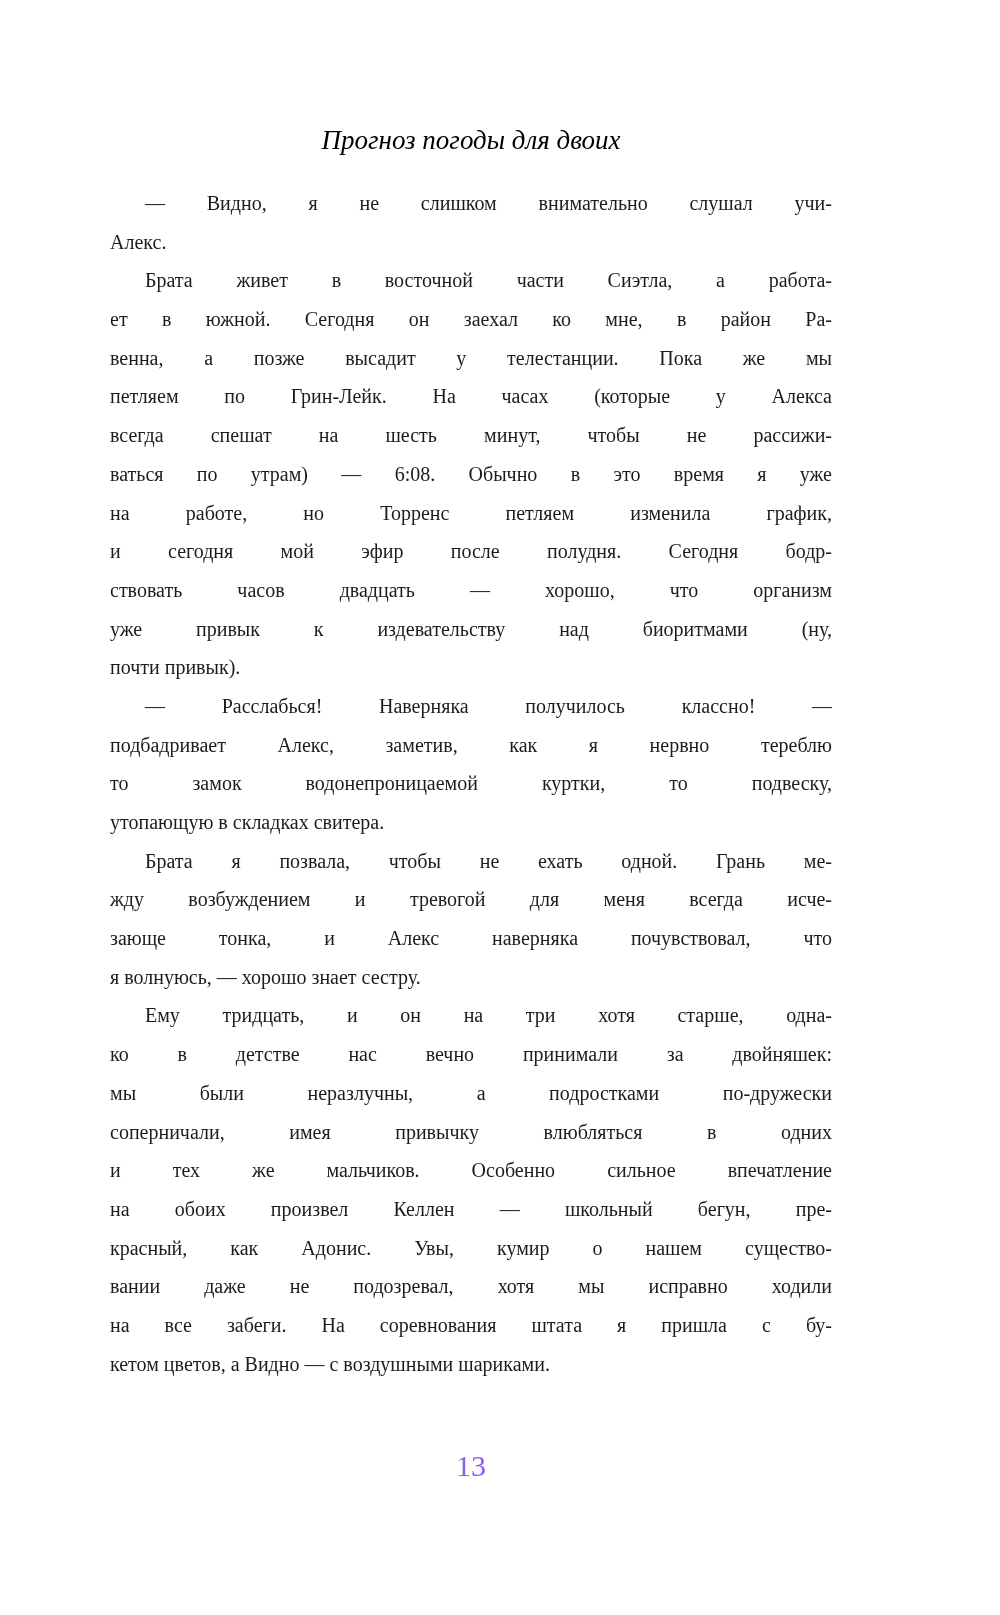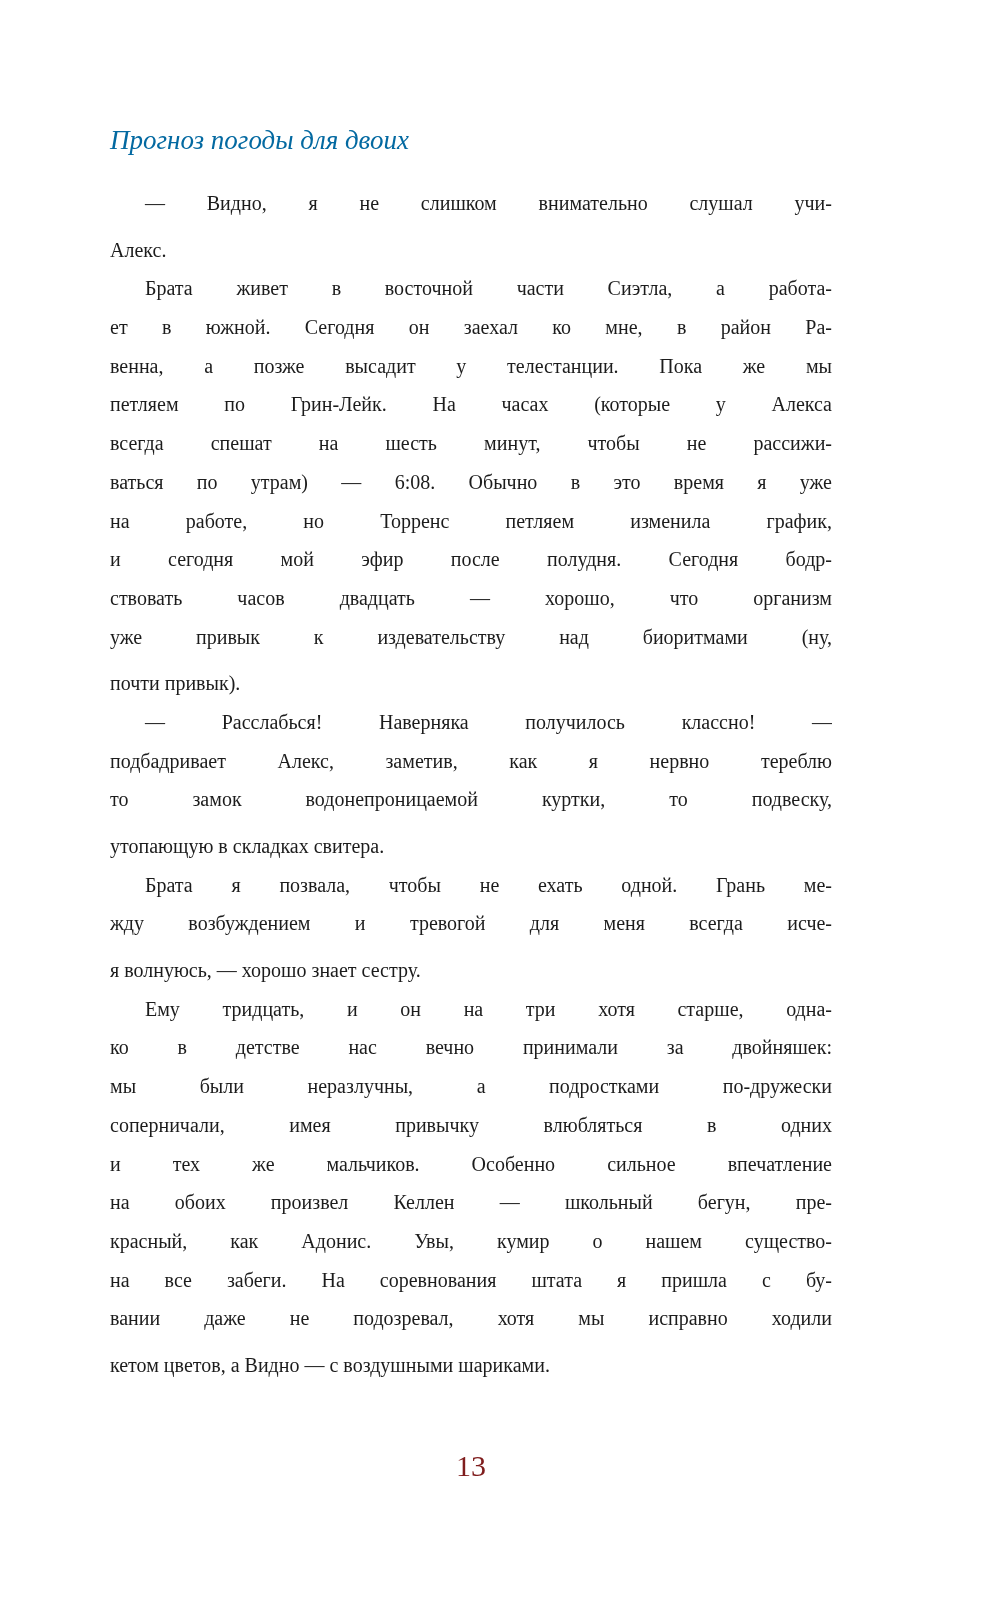--- a/index.html
+++ b/index.html
@@ -11,51 +11,52 @@
     background: #ffffff;
     overflow: hidden;
     font-family: "Liberation Serif", "DejaVu Serif", serif;
     color: #1c1c1c;
   }
   .running-title {
     position: absolute;
     top: 122px;
     left: 110px;
     width: 722px;
+    text-align: center;
     font-style: italic;
     font-size: 27px;
     line-height: 36px;
-    color: #0369a1;
+    color: #000000;
   }
   .text-block {
     position: absolute;
     top: 184px;
     left: 110px;
     width: 722px;
     font-size: 20px;
     line-height: 38.7px;
   }
   .paragraph { }
   .text-line {
     text-align: justify;
     text-align-last: justify;
     overflow: hidden;
     height: 38.7px;
   }
   .text-line.first { text-indent: 35px; }
-  .text-line.last { text-align-last: left; margin-top: 8px; }
+  .text-line.last { text-align-last: left; }
   .page-number {
     position: absolute;
     top: 1447px;
     left: 110px;
     width: 722px;
     text-align: center;
     font-size: 30px;
     line-height: 38px;
-    color: #7f1d1d;
+    color: #8b5cf6;
   }
 </style>
 </head>
 <body>
 
 <div class="page">
   <div class="running-title">Прогноз погоды для двоих</div>
 
   <div class="text-block" id="text-block">
       <div class="paragraph">
@@ -77,30 +78,31 @@
       </div>
       <div class="paragraph">
         <div class="text-line first">— Расслабься! Наверняка получилось классно! —</div>
         <div class="text-line">подбадривает Алекс, заметив, как я нервно тереблю</div>
         <div class="text-line">то замок водонепроницаемой куртки, то подвеску,</div>
         <div class="text-line last">утопающую в складках свитера.</div>
       </div>
       <div class="paragraph">
         <div class="text-line first">Брата я позвала, чтобы не ехать одной. Грань ме-</div>
         <div class="text-line">жду возбуждением и тревогой для меня всегда исче-</div>
+        <div class="text-line">зающе тонка, и Алекс наверняка почувствовал, что</div>
         <div class="text-line last">я волнуюсь, — хорошо знает сестру.</div>
       </div>
       <div class="paragraph">
         <div class="text-line first">Ему тридцать, и он на три хотя старше, одна-</div>
         <div class="text-line">ко в детстве нас вечно принимали за двойняшек:</div>
         <div class="text-line">мы были неразлучны, а подростками по-дружески</div>
         <div class="text-line">соперничали, имея привычку влюбляться в одних</div>
         <div class="text-line">и тех же мальчиков. Особенно сильное впечатление</div>
         <div class="text-line">на обоих произвел Келлен — школьный бегун, пре-</div>
         <div class="text-line">красный, как Адонис. Увы, кумир о нашем существо-</div>
+        <div class="text-line">вании даже не подозревал, хотя мы исправно ходили</div>
         <div class="text-line">на все забеги. На соревнования штата я пришла с бу-</div>
-        <div class="text-line">вании даже не подозревал, хотя мы исправно ходили</div>
         <div class="text-line last">кетом цветов, а Видно — с воздушными шариками.</div>
       </div>
     </div>
 
   <div class="page-number">13</div>
 </div>
 
 </body></html>

